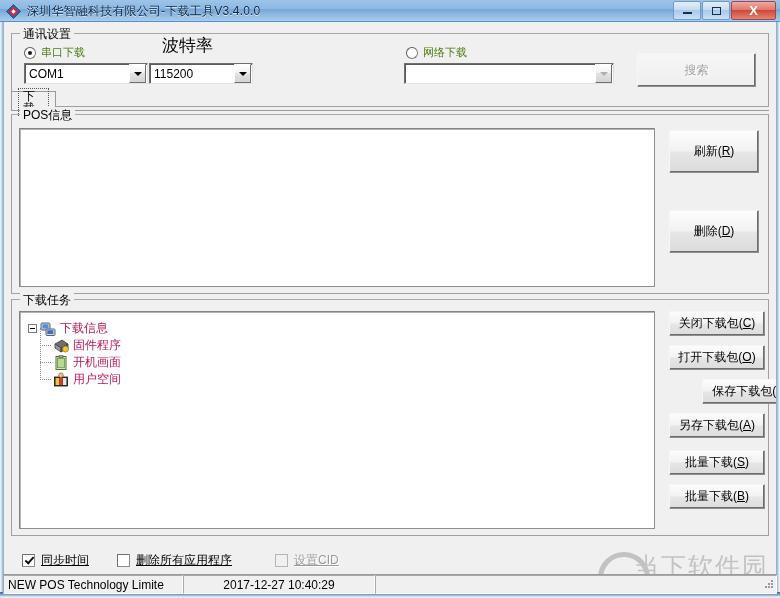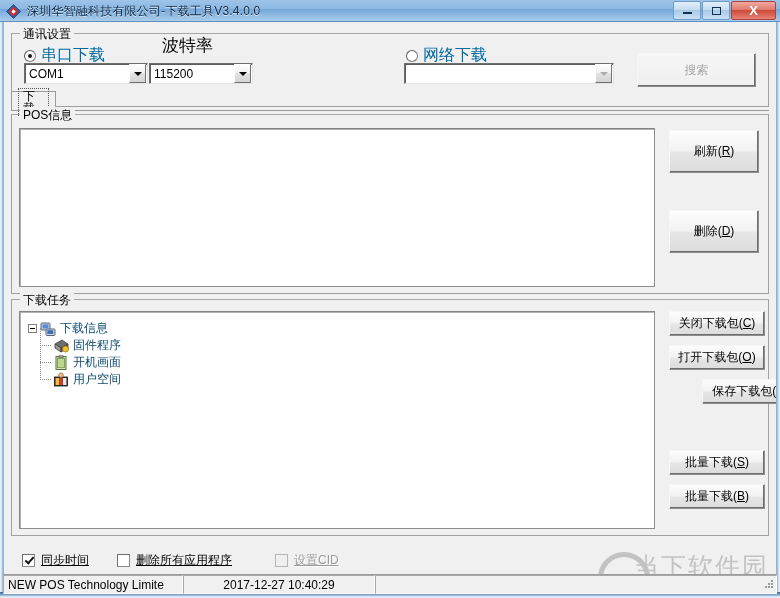--- a/index.html
+++ b/index.html
@@ -110,21 +110,21 @@
     padding: 0 3px;
     font-size: 12px;
     color: #000;
     white-space: nowrap;
   }
 
   
   .radio-wrap {
     position: absolute;
     display: flex; align-items: center;
-    font-size: 16px; color: #0369a1;
+    font-size: 11px; color: #4d7c0f;
     white-space: nowrap;
   }
   .radio {
     width: 12px; height: 12px;
     border-radius: 50%;
     box-sizing: border-box;
     border: 1px solid #7b7b7b;
     border-top-color: #5a5a5a; border-left-color: #5a5a5a;
     background: #ffffff;
     margin-right: 5px;
@@ -248,21 +248,21 @@
     position: absolute;
     height: 1px;
     background: #9a9a9a;
   }
 
   
   .tree {
     position: absolute;
     left: 8px; top: 8px;
     font-size: 12px;
-    color: #0c4a6e;
+    color: #be185d;
   }
   .tnode {
     position: relative;
     height: 17px;
     display: flex; align-items: center;
     white-space: nowrap;
   }
   .tnode .tlabel { margin-left: 4px; }
   .expander {
     width: 9px; height: 9px;
@@ -519,20 +519,23 @@
 
     <div class="btn" style="left:665px; top:289px; width:96px; height:25px;">
       <span><span>关闭下载包(</span><u>C</u><span>)</span></span>
     </div>
     <div class="btn" style="left:665px; top:323px; width:96px; height:25px;">
       <span><span>打开下载包(</span><u>O</u><span>)</span></span>
     </div>
     <div class="btn" style="left:698px; top:357px; width:96px; height:25px;">
       <span><span>保存下载包(</span><u>T</u><span>)</span></span>
     </div>
+    <div class="btn" style="left:665px; top:391px; width:96px; height:25px;">
+      <span><span>另存下载包(</span><u>A</u><span>)</span></span>
+    </div>
     <div class="btn" style="left:665px; top:428px; width:96px; height:25px;">
       <span><span>批量下载(</span><u>S</u><span>)</span></span>
     </div>
     <div class="btn" style="left:665px; top:462px; width:96px; height:25px;">
       <span><span>批量下载(</span><u>B</u><span>)</span></span>
     </div>
 
 
     <div class="check-wrap" style="left:18px; top:530px;">
       <span class="checkbox on"></span>

